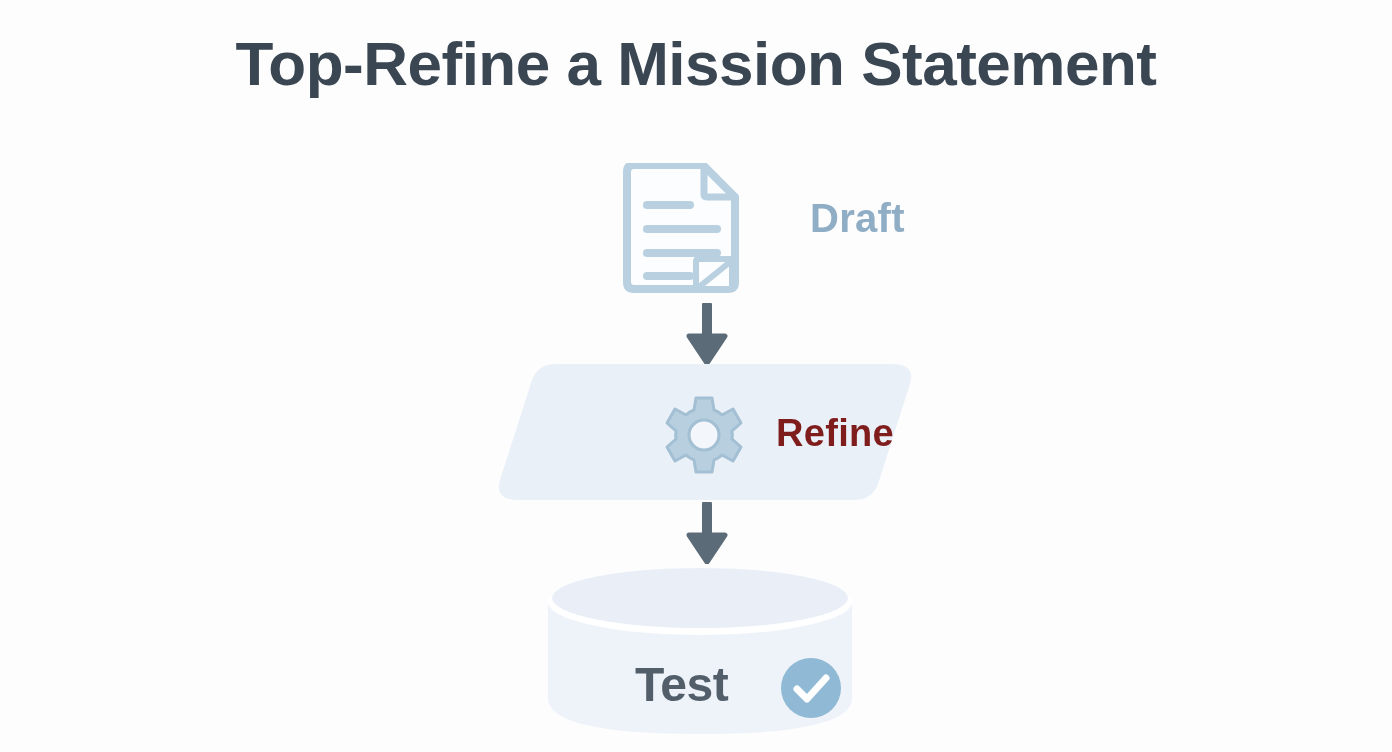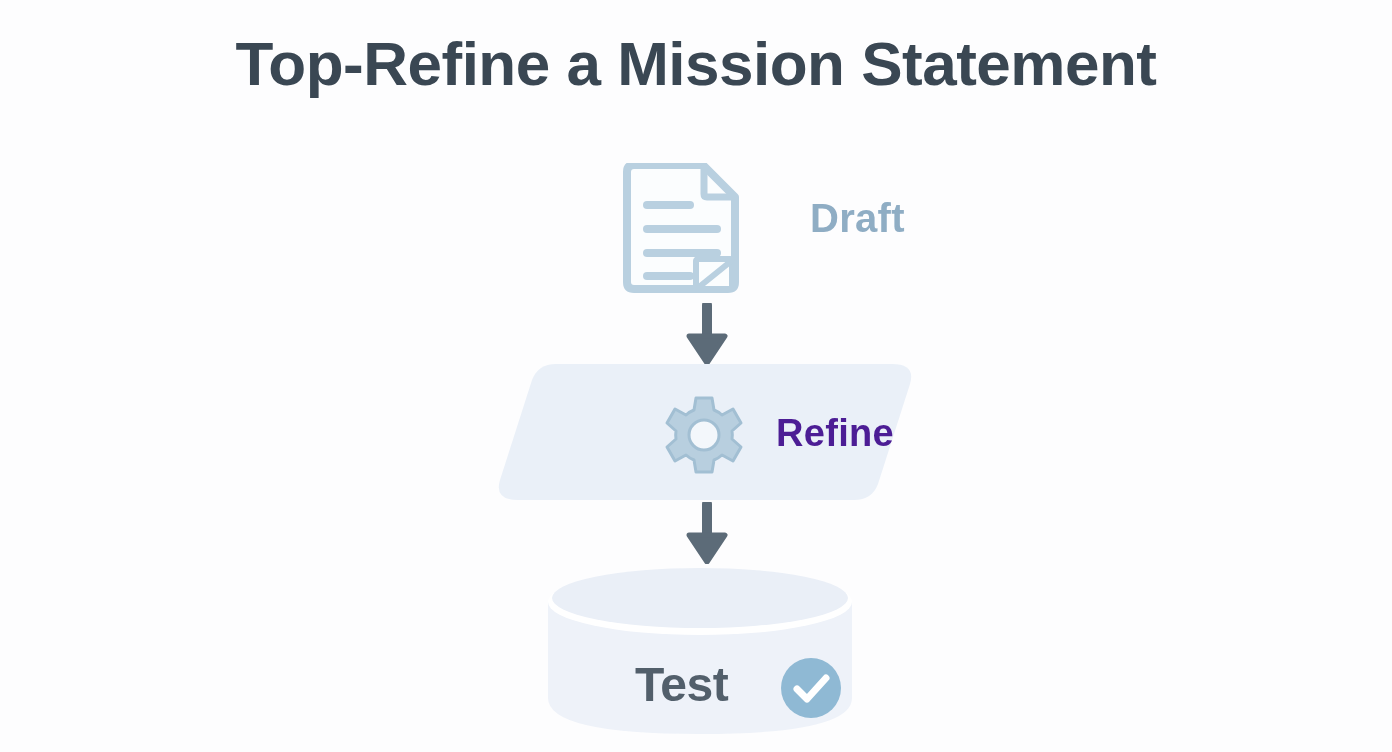--- a/index.html
+++ b/index.html
@@ -66,21 +66,21 @@
   #gear-icon {
     position:absolute;
     left:183px; top:37px;
     width:82px; height:80px;
   }
   #refine-label {
     position:absolute;
     left:296px; top:54px;
     font-size:38px;
     font-weight:bold;
-    color:#4c1d95;
+    color:#7f1d1d;
     letter-spacing:0.3px;
     white-space:nowrap;
   }
 
   
   #step-test {
     position:absolute;
     left:540px; top:562px;
     width:320px; height:180px;text-align:center;
   }

